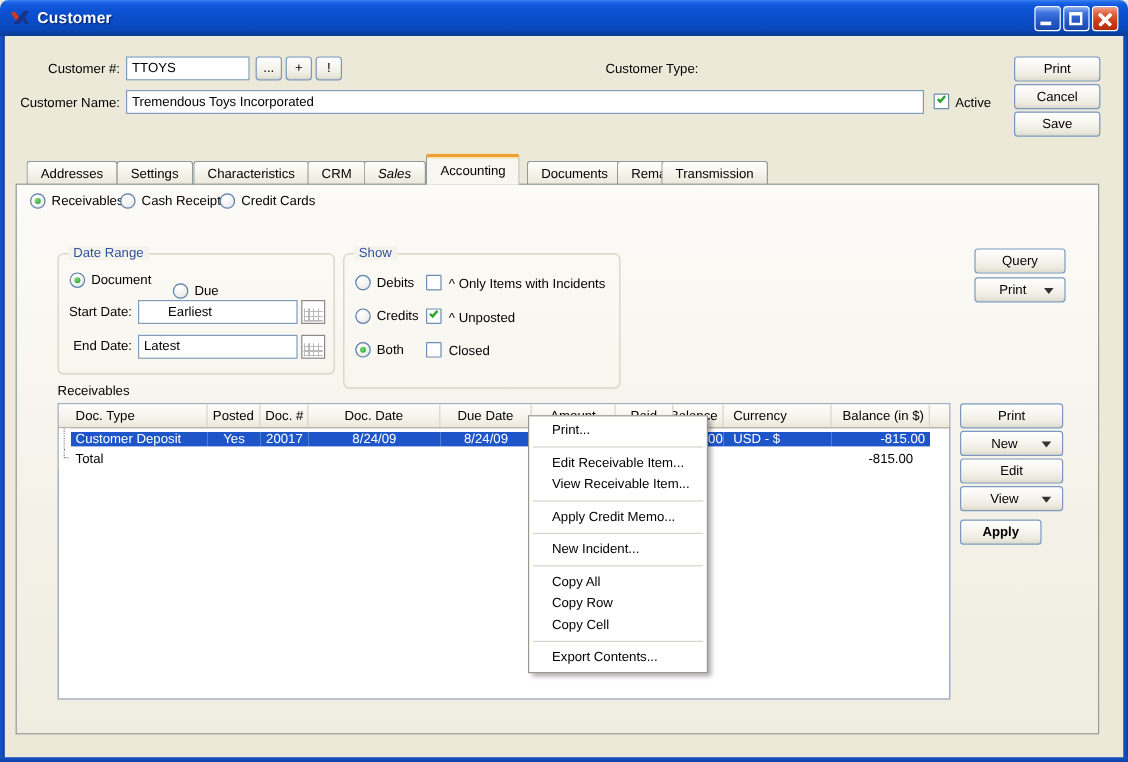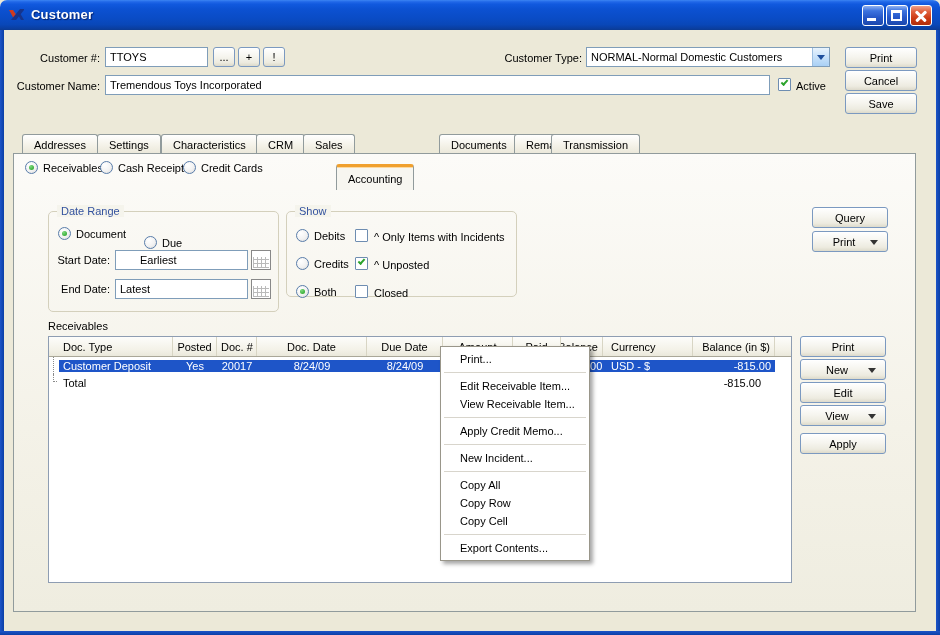--- a/index.html
+++ b/index.html
@@ -123,24 +123,20 @@
   <div class="frame-edge frame-right"></div>
   <div class="frame-edge frame-bottom"></div>
 
   <span class="lbl lbl-r" style="left:20px;top:52px;width:80px;">Customer #:</span>
   <input class="tbox" style="left: 105px; top: 47px; width: 103px; height: 20px;" value="TTOYS">
   <div class="xpbtn" style="left:213px;top:47px;width:22px;height:20px;">...</div>
   <div class="xpbtn" style="left:238px;top:47px;width:22px;height:20px;">+</div>
   <div class="xpbtn" style="left:263px;top:47px;width:22px;height:20px;">!</div>
 
   <span class="lbl lbl-r" style="left:500px;top:52px;width:82px;">Customer Type:</span>
-  <div class="combo" style="left:586px;top:47px;width:244px;height:20px;">
-    <span class="combo-text">NORMAL-Normal Domestic Customers</span>
-    <span class="combo-arrow"></span>
-  </div>
 
   <span class="lbl lbl-r" style="left:10px;top:80px;width:90px;">Customer Name:</span>
   <input class="tbox" style="left: 105px; top: 75px; width: 665px; height: 20px;" value="Tremendous Toys Incorporated">
   <span class="chk" style="left:778px;top:78px;">
       <span class="tick"></span>
     </span>
   <span class="lbl" style="left:796px;top:80px;">Active</span>
 
   <div class="xpbtn" style="left:845px;top:47px;width:72px;height:21px;">Print</div>
   <div class="xpbtn" style="left:845px;top:70px;width:72px;height:21px;">Cancel</div>
@@ -151,24 +147,24 @@
     </div>
   <div class="tab" style="left:97px;">
       <span>Settings</span>
     </div>
   <div class="tab" style="left:161px;">
       <span>Characteristics</span>
     </div>
   <div class="tab" style="left:256px;">
       <span>CRM</span>
     </div>
-  <div class="tab" style="left:303px;">
+  <div class="tab" style="left:303px;font-style:italic;">
       <span>Sales</span>
     </div>
-  <div class="tab sel" style="left:336px;margin-top:36px;">
+  <div class="tab sel" style="left:355px;">
       <span>Accounting</span>
     </div>
   <div class="tab" style="left:439px;">
       <span>Documents</span>
     </div>
   <div class="tab" style="left:514px;text-align:center;">
       <span>Remarks</span>
     </div>
   <div class="tab" style="left:551px;">
       <span>Transmission</span>
@@ -200,21 +196,21 @@
       <span class="rb"></span>
       <span>Due</span>
     </label>
   <span class="lbl lbl-r" style="left:50px;top:254px;width:60px;z-index:6;">Start Date:</span>
   <input class="tbox" style="left: 115px; top: 250px; width: 133px; height: 20px; z-index: 6; padding-left: 24px;" value="Earliest">
   <span class="cal-icon" style="left:251px;top:250px;z-index:6;"><span class="cal-head"></span><span class="cal-grid"></span></span>
   <span class="lbl lbl-r" style="left:50px;top:283px;width:60px;z-index:6;">End Date:</span>
   <input class="tbox" style="left: 115px; top: 279px; width: 133px; height: 20px; z-index: 6;" value="Latest">
   <span class="cal-icon" style="left:251px;top:279px;z-index:6;"><span class="cal-head"></span><span class="cal-grid"></span></span>
 
-  <div class="groupbox" style="left:286px;top:211px;width:231px;height:86px;z-index:5;">
+  <div class="groupbox" style="left:286px;top:211px;width:231px;height:113px;z-index:5;">
     <span class="gb-title">Show</span>
   </div>
   <label class="radio" style="left:296px;top:229px;z-index:6;">
       <span class="rb"></span>
       <span>Debits</span>
     </label>
   <label class="radio" style="left:296px;top:257px;z-index:6;">
       <span class="rb"></span>
       <span>Credits</span>
     </label>
@@ -280,21 +276,21 @@
   <div class="xpbtn" style="left:800px;top:336px;width:86px;height:21px;z-index:6;">Print</div>
   <div class="xpbtn" style="left:800px;top:359px;width:86px;height:21px;z-index:6;">
     <span style="margin-right:12px;">New</span>
       <span class="drop-tri"></span>
   </div>
   <div class="xpbtn" style="left:800px;top:382px;width:86px;height:21px;z-index:6;">Edit</div>
   <div class="xpbtn" style="left:800px;top:405px;width:86px;height:21px;z-index:6;">
     <span style="margin-right:12px;">View</span>
       <span class="drop-tri"></span>
   </div>
-  <div class="xpbtn" style="left:800px;top:433px;width:86px;height:21px;z-index:6;">Apply</div>
+  <div class="xpbtn" style="left:800px;top:433px;width:68px;height:21px;z-index:6;font-weight:bold;">Apply</div>
 
   <div class="ctxmenu">
     <div class="mi">Print...</div>
     <div class="menu-sep"></div>
     <div class="mi">Edit Receivable Item...</div>
     <div class="mi">View Receivable Item...</div>
     <div class="menu-sep"></div>
     <div class="mi">Apply Credit Memo...</div>
     <div class="menu-sep"></div>
     <div class="mi">New Incident...</div>

